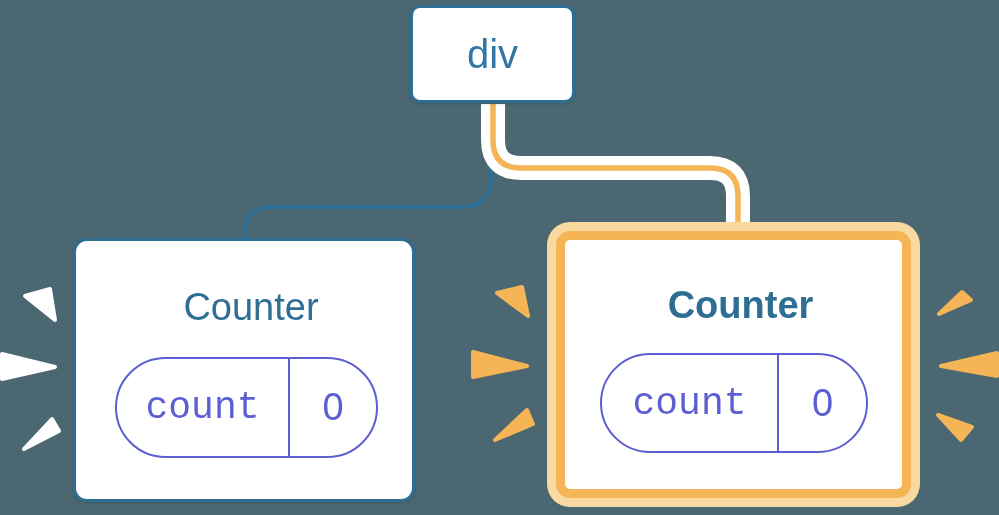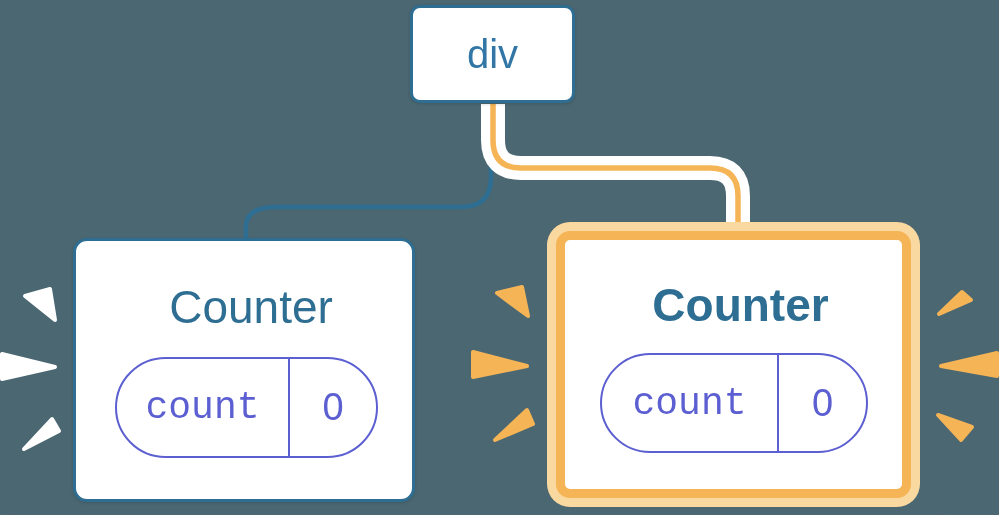--- a/index.html
+++ b/index.html
@@ -75,21 +75,21 @@
     left: 556px; top: 231px;
     width: 355px; height: 267px;
     border: 9px solid var(--highlight-orange);
     border-radius: 14px;
     box-shadow: 0 0 0 9px var(--highlight-orange-light), 0 1px 3px rgba(40,50,55,0.2);
   }
   .counter-title {
     position: absolute;
     left: 14px; right: 0;
     text-align: center;
-    font-size: 46px;
+    font-size: 38px;
     line-height: 38px;
     color: var(--title-blue);
   }
   .node-counter-left .counter-title { top: 47px; font-weight: 400; }
   .node-counter-right .counter-title { top: 46px; font-weight: 700; }
   .state-pill {
     position: absolute;
     border: 2.5px solid var(--state-purple);
     border-radius: 52px;
     display: flex;

